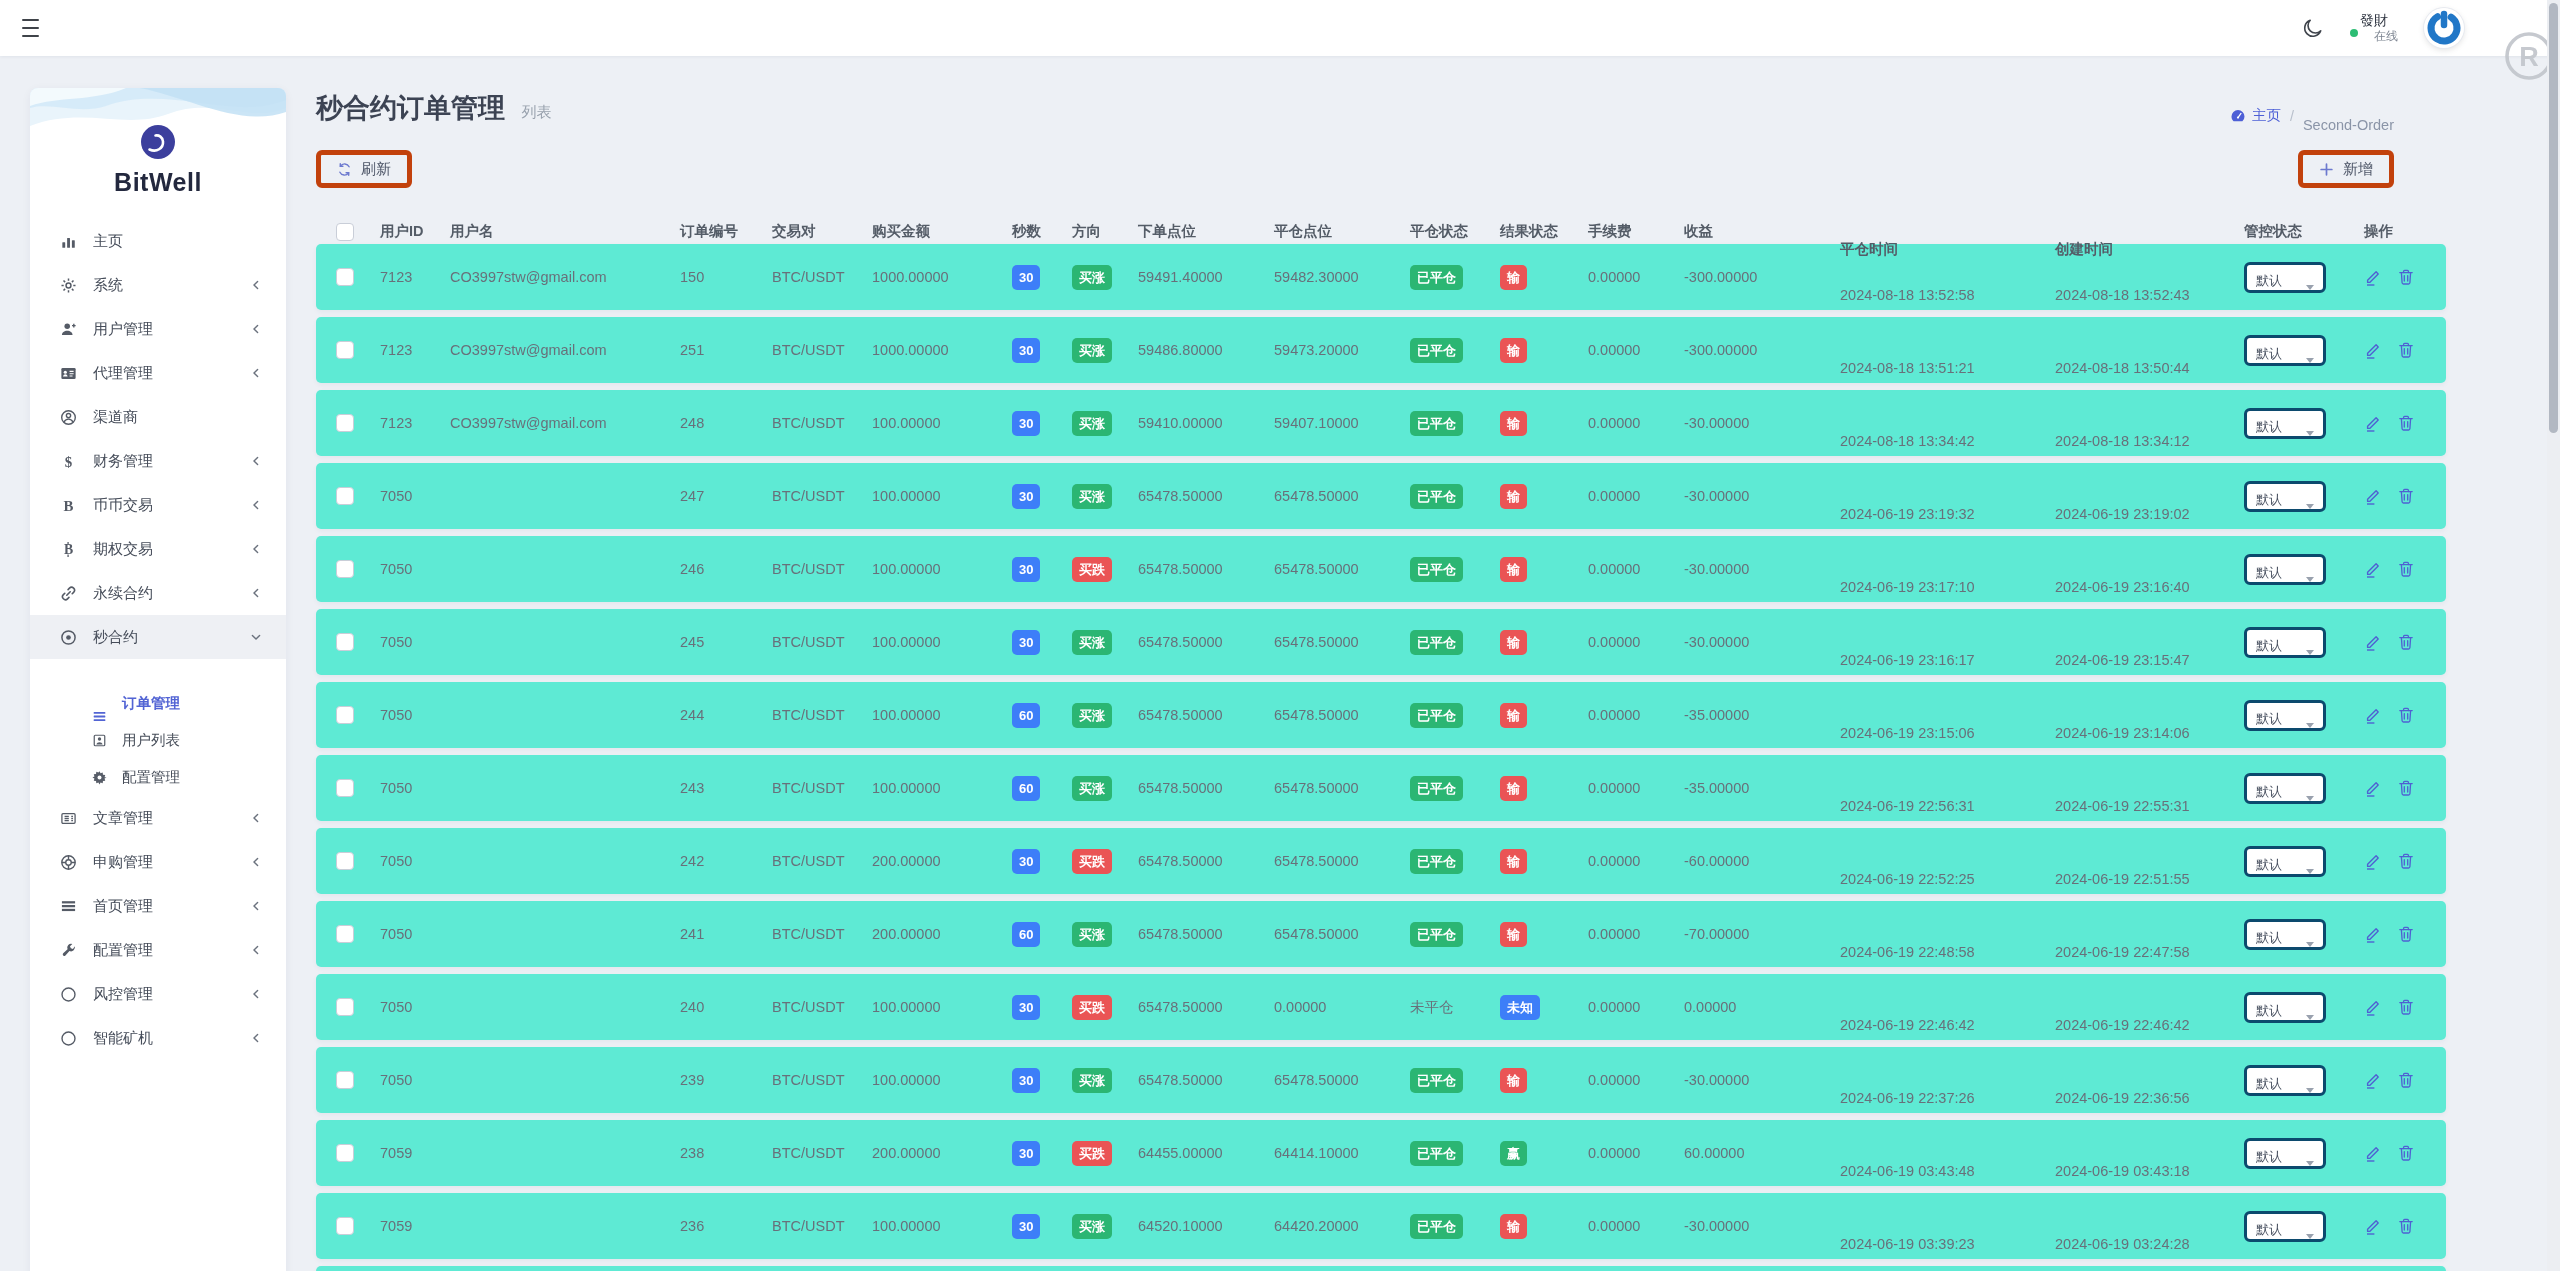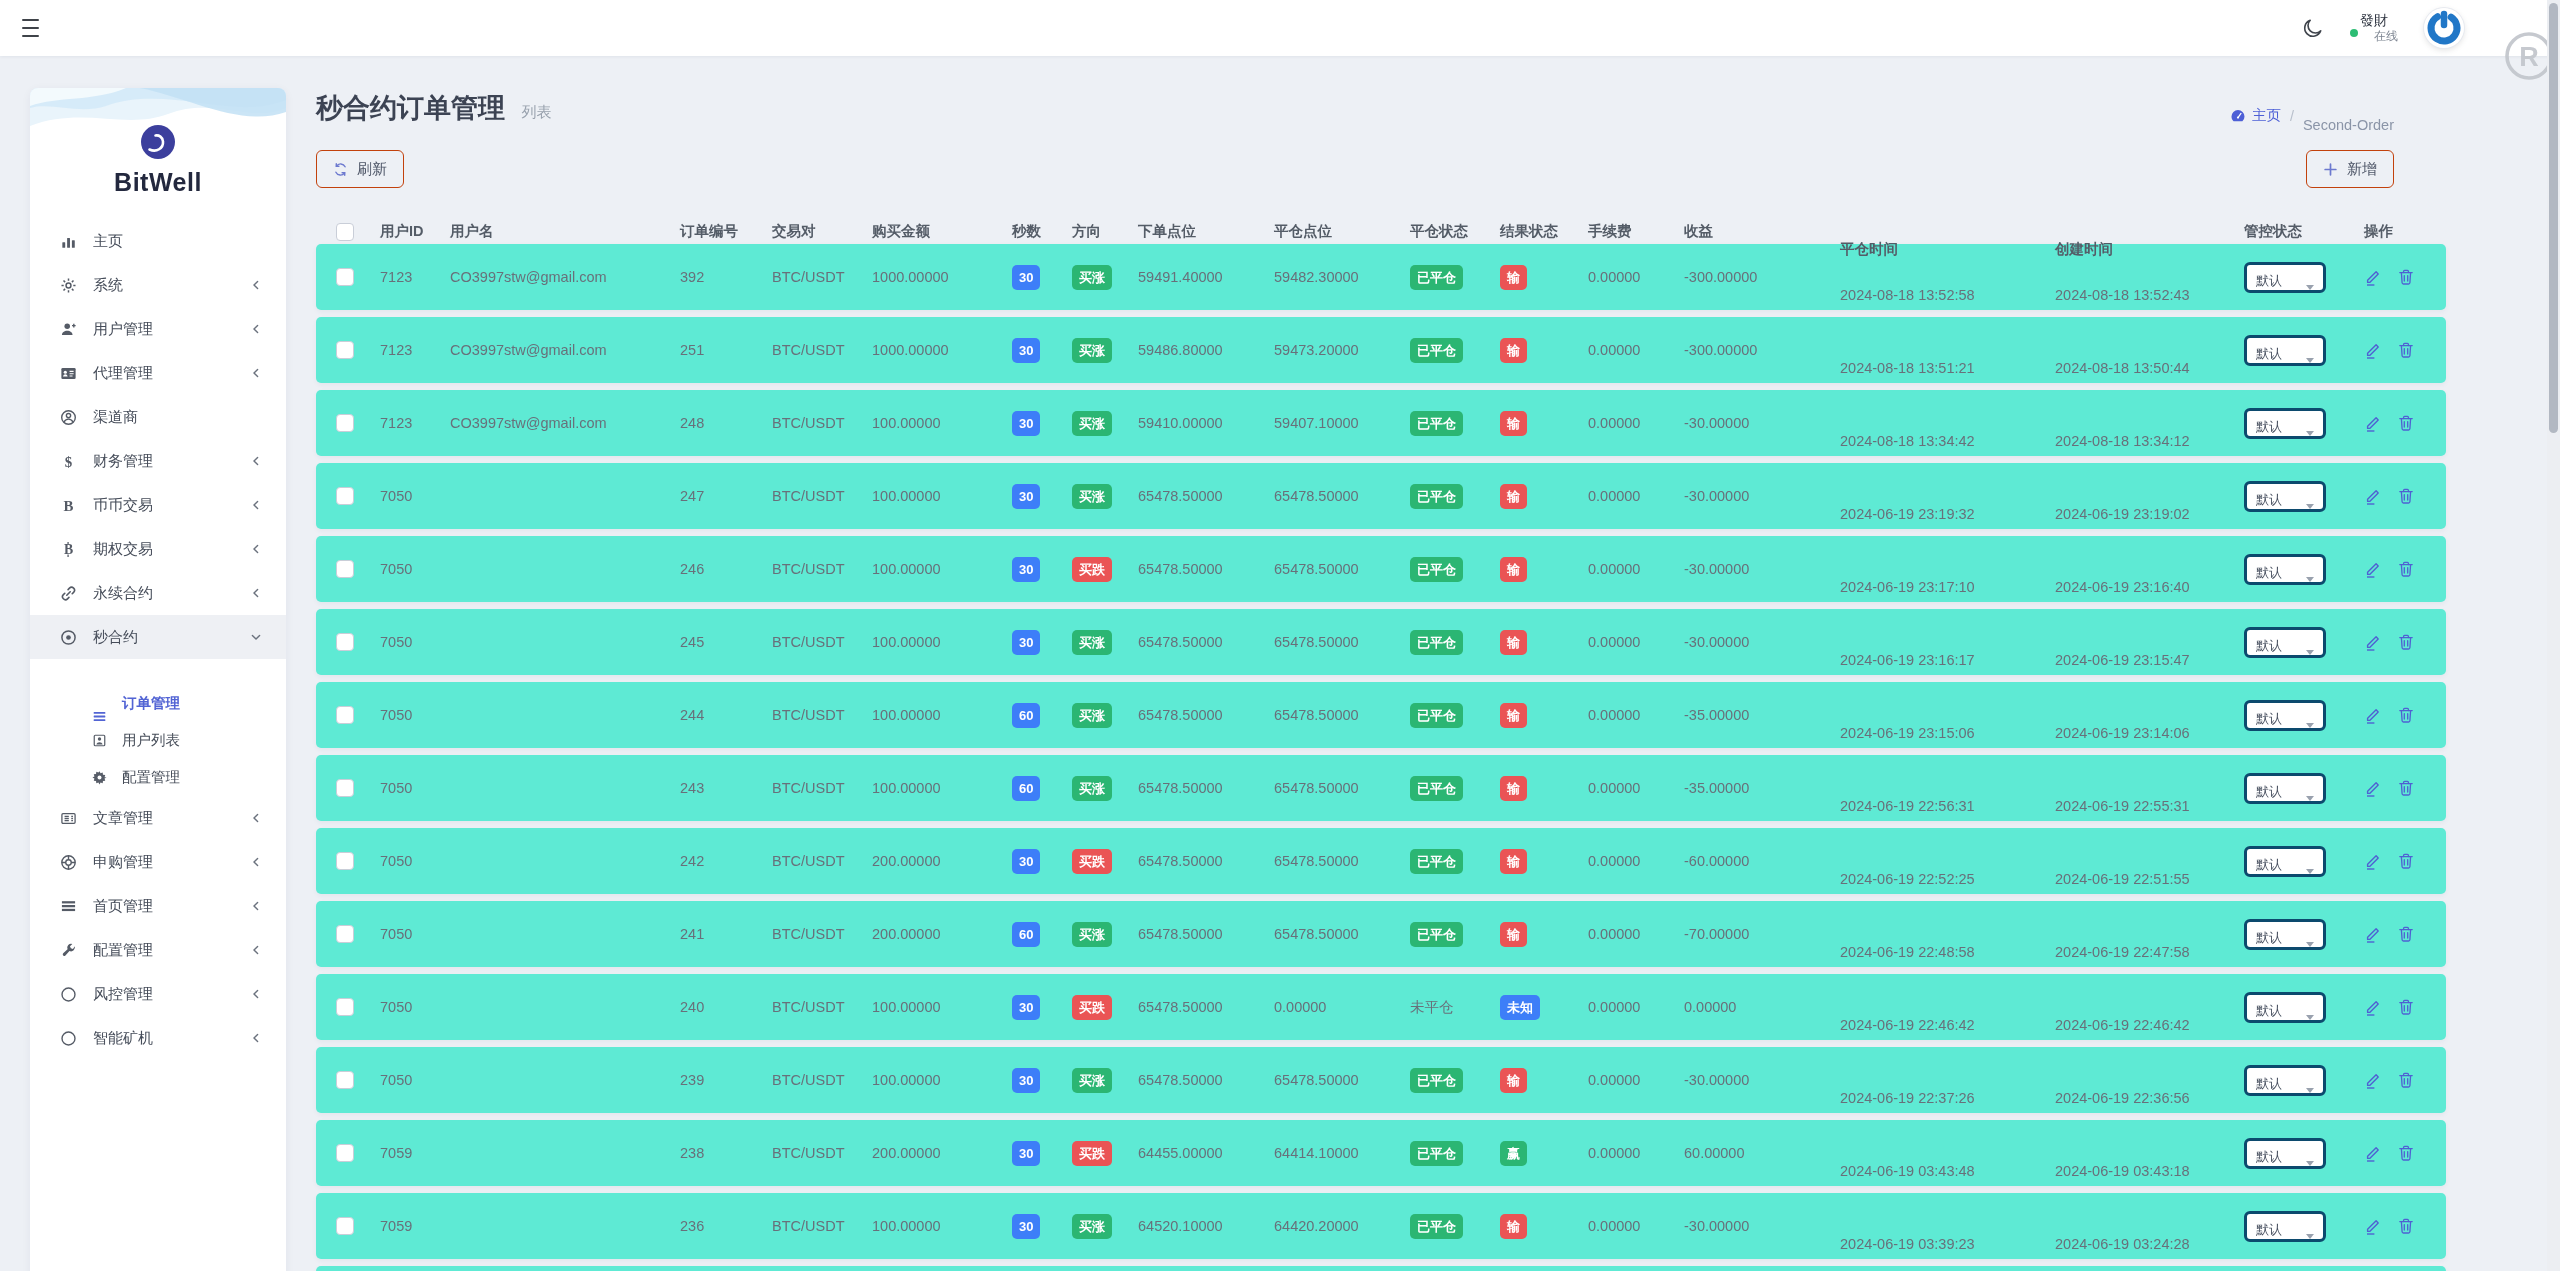--- a/index.html
+++ b/index.html
@@ -52,21 +52,21 @@
   .page-header { position:relative; }
   .page-title { display:inline-block; font-size:27px; font-weight:600; color:#3c4353; }
   .page-subtitle { font-size:15px; color:#98a1ad; margin-left:12px; }
   .breadcrumb { position:absolute; right:52px; top:8px; display:flex; align-items:center; font-size:14.5px; }
   .breadcrumb .icon { width:16px; height:16px; color:#4d5fd6; margin-right:6px; }
   .bc-home { color:#4d5fd6; cursor:pointer; }
   .bc-sep { color:#b9c0cc; margin:0 9px; }
   .bc-current { color:#8b95a8;margin-top:19px; }
 
   .toolbar { margin-top:24px; height:38px; display:flex; justify-content:space-between; padding-right:52px; }
-  .btn { display:inline-flex; align-items:center; gap:9px; height:38px; padding:0 16px; border:1px solid #c2410c;
+  .btn { display:inline-flex; align-items:center; gap:9px; height:38px; padding:0 16px; border:5px solid #c2410c;
          border-radius:6px; background:transparent; color:#4c5466; font-size:15px; cursor:pointer; font-family:inherit;text-align:center; }
   .btn .icon { width:15px; height:15px; color:#6c79cf; }
 
   
   .thead, .trow { display:grid;
     grid-template-columns:50px 70px 230px 92px 100px 140px 60px 66px 136px 136px 90px 88px 96px 120px 215px 205px 120px 90px;
     align-items:center; padding-left:14px; }
   .thead { margin-top:16px; height:40px; }
   .thead .hcell { font-size:14.5px; font-weight:600; color:#545c67; }
   .trow { height:66px; background:#5eead4; border-radius:5px; box-shadow:0 2px 5px rgba(40,50,90,.05); margin-bottom:7px; }
@@ -455,21 +455,21 @@
       <div class="hcell pad-lg">创建时间</div>
       <div class="hcell pad-md">管控状态</div>
       <div class="hcell pad-md">操作</div>
     </div>
 
   <div id="tbody">
       <div class="trow">
      <div class="cell"><span class="cb"></span></div>
      <div class="cell">7123</div>
      <div class="cell">CO3997stw@gmail.com</div>
-     <div class="cell">392</div>
+     <div class="cell">150</div>
      <div class="cell">BTC/USDT</div>
      <div class="cell">1000.00000</div>
      <div class="cell"><span class="badge blue">30</span></div>
      <div class="cell"><span class="badge green">买涨</span></div>
      <div class="cell">59491.40000</div>
      <div class="cell">59482.30000</div>
      <div class="cell"><span class="badge green">已平仓</span></div>
      <div class="cell"><span class="badge red">输</span></div>
      <div class="cell">0.00000</div>
      <div class="cell">-300.00000</div>

